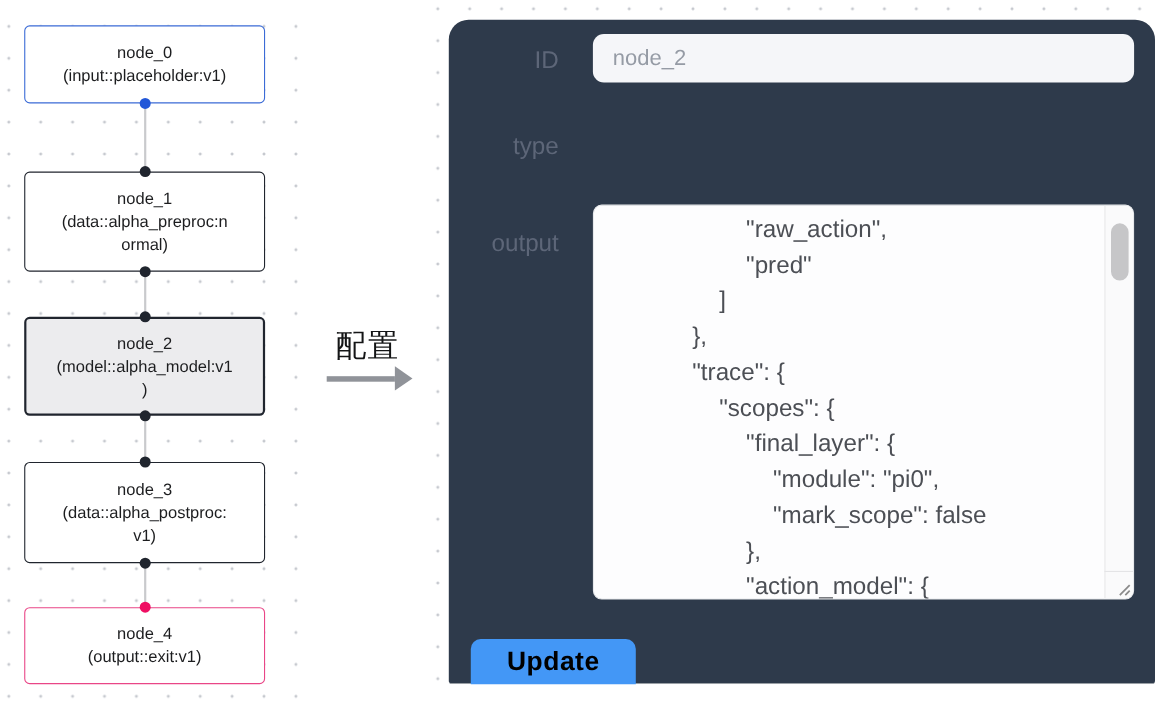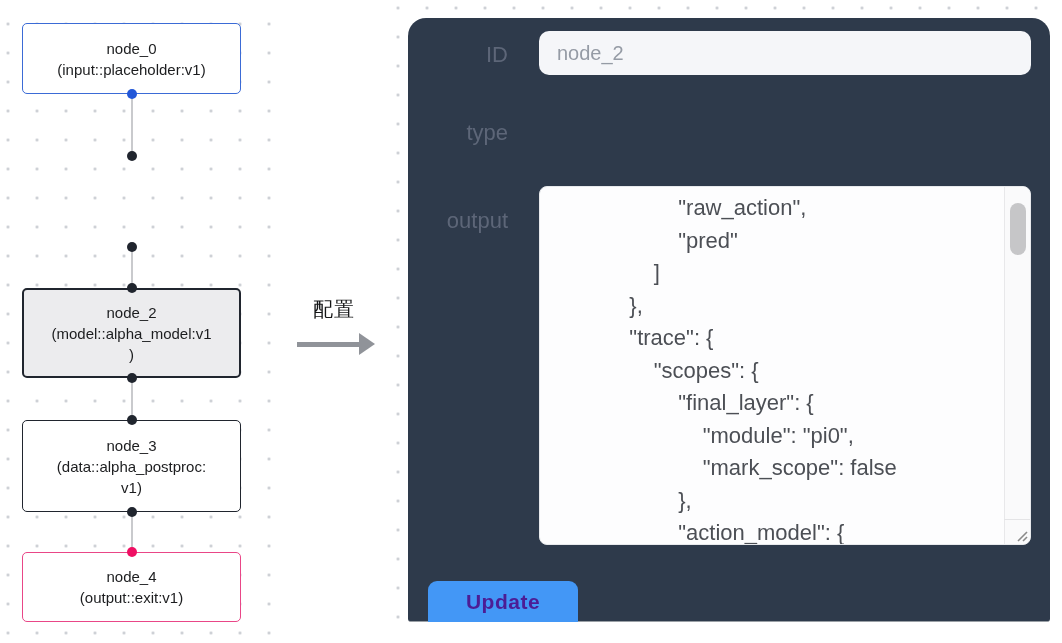--- a/index.html
+++ b/index.html
@@ -34,21 +34,21 @@
   .port { position:absolute; left:126.5px; width:10px; height:10px; border-radius:50%;
           background:#20252e; z-index:3; }
   .p-blue { background:#2257d8; }
   .p-pink { background:#ef0f63; }
   .p0o { top:89px; } .p1i { top:151px; } .p1o { top:242px; } .p2i { top:283px; }
   .p2o { top:373px; } .p3i { top:415px; } .p3o { top:507px; } .p4i { top:547px; }
 
   
   .transition { position:absolute; left:288px; top:296px; width:105px; height:64px; }
   .arrow-label { position:absolute; left:6px; top:0; width:80px; text-align:center;
-                 font-size:20px; color:#141516; letter-spacing:1px; }
+                 font-size:28px; color:#141516; letter-spacing:1px; }
   .arrow-shaft { position:absolute; left:9px; top:46px; width:62px; height:5px; background:#909399; }
   .arrow-head  { position:absolute; left:71px; top:37px; width:0; height:0;
                  border-left:16px solid #909399; border-top:11.5px solid transparent;
                  border-bottom:11.5px solid transparent; }
 
   
   .panel { position:absolute; left:408px; top:18px; width:642px; height:604px;
            background:#2e3a4b; border-radius:18px 18px 3px 3px;
            border-bottom:1.5px solid #9aa0a6; z-index:2; }
   .f-label { position:absolute; left:0; width:100px; text-align:right;
@@ -69,35 +69,40 @@
              padding:5px 34px 0 16px; font-family:"Liberation Sans", sans-serif; }
   .ta-track { position:absolute; right:0; top:0; bottom:0; width:26px;
               background:#fafafb; border-left:1px solid #e8e8ea; }
   .ta-thumb { position:absolute; right:4px; top:16px; width:16px; height:52px;
               border-radius:8px; background:#c6c6c8; }
   .ta-corner-line { position:absolute; right:0; bottom:24px; width:26px; height:1px; background:#e4e4e6; }
   .ta-resize { position:absolute; right:2px; bottom:2px; width:16px; height:16px; }
 
   .update-btn { position:absolute; left:20px; top:563px; width:150px; height:41px;
                 background:#4397f6; border:none; border-radius:9px 9px 0 0;
-                color:#4c1d95; font-size:21px; font-weight:700; letter-spacing:0.5px;
+                color:#000000; font-size:24px; font-weight:700; letter-spacing:0.5px;
                 font-family:"Liberation Sans", sans-serif; cursor:pointer; }
 </style>
 </head>
 <body>
 
 <div class="page">
 
   <div class="dots dots-left"></div>
   <div class="dots dots-right"></div>
 
   <div class="canvas">
     <div class="node node-0">
       <div class="node-label">node_0
 (input::placeholder:v1)</div>
+    </div>
+    <div class="node node-1">
+      <div class="node-label">node_1
+(data::alpha_preproc:n
+ormal)</div>
     </div>
     <div class="node node-2">
       <div class="node-label">node_2
 (model::alpha_model:v1
 )</div>
     </div>
     <div class="node node-3">
       <div class="node-label">node_3
 (data::alpha_postproc:
 v1)</div>

